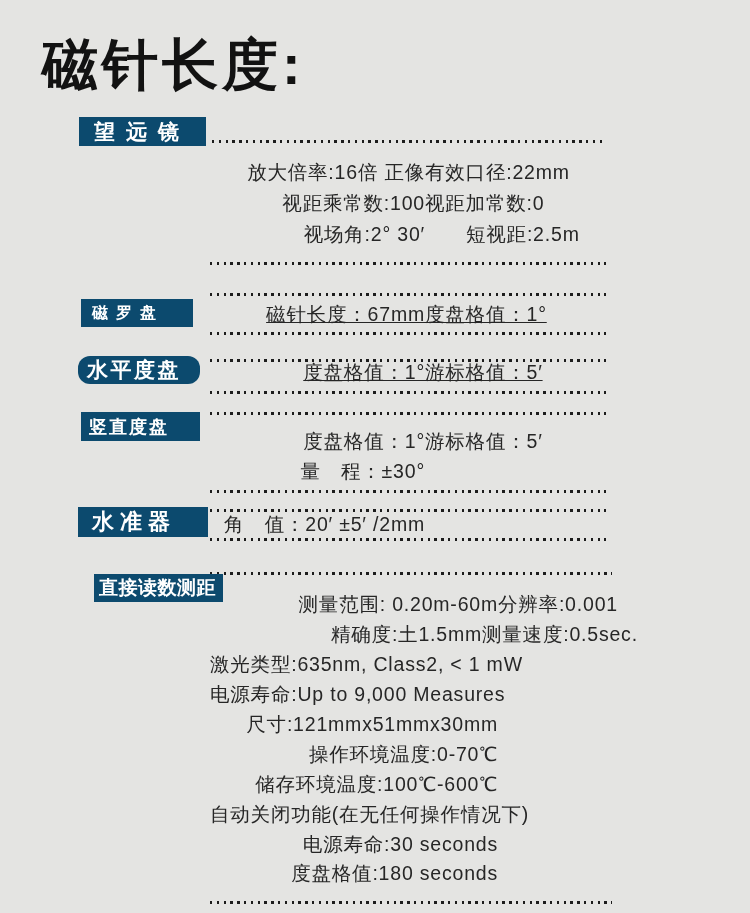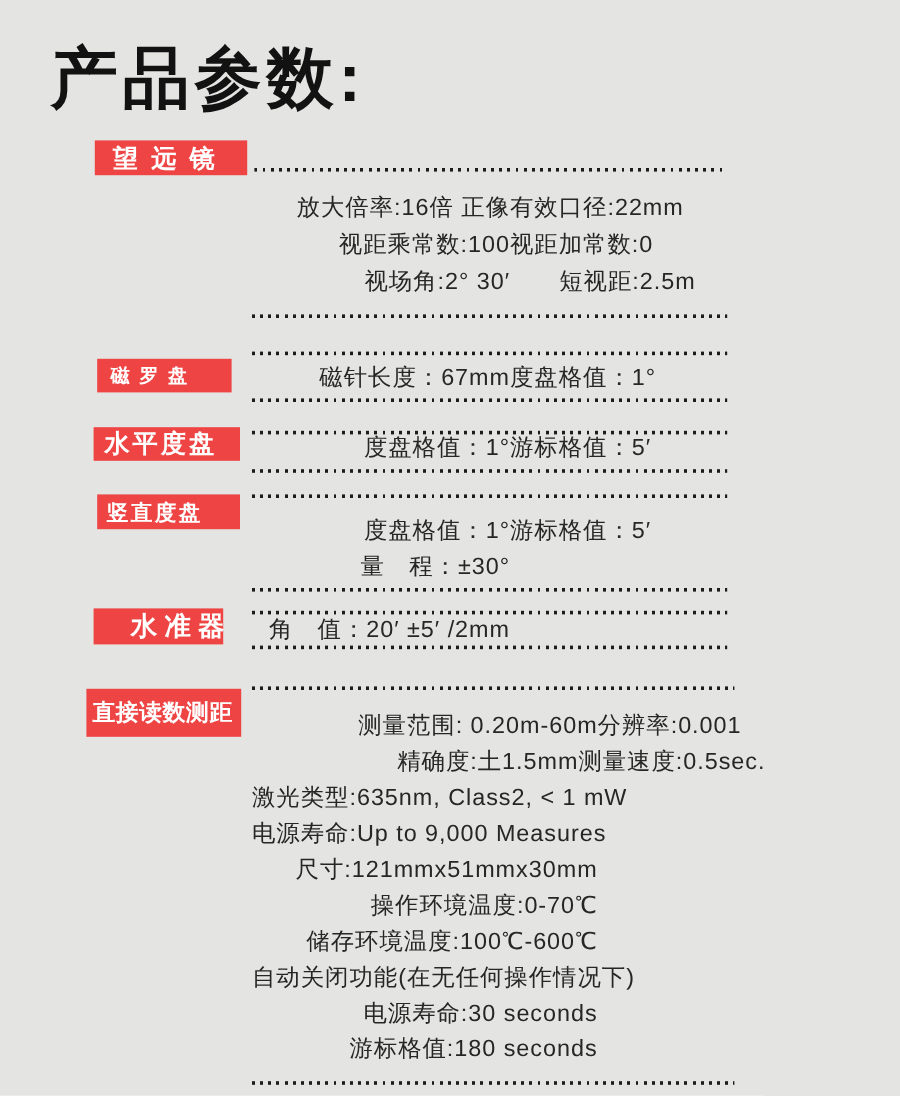--- a/index.html
+++ b/index.html
@@ -11,32 +11,32 @@
     font-family:"Liberation Sans", sans-serif;
     color:#232323;
   }
   .title{
     position:absolute;left:42px;top:28px;
     font-size:56px;font-weight:800;letter-spacing:4px;
     color:#121212;white-space:nowrap;
   }
   .label-box{
     position:absolute;
-    background:#ef4444;color:#ffffff;
+    background:#0c4a6e;color:#ffffff;
     font-weight:700;
     display:flex;align-items:center;
     white-space:nowrap;
     box-sizing:border-box;
   }
   .lb1{left:79px;top:117px;width:127px;height:29px;font-size:21px;letter-spacing:11px;padding-left:15px;}
   .lb2{left:81px;top:299px;width:112px;height:28px;font-size:16px;letter-spacing:8px;padding-left:11px;}
-  .lb3{left:78px;top:356px;width:122px;height:28px;font-size:21px;letter-spacing:2.5px;padding-left:9px;}
+  .lb3{left:78px;top:356px;width:122px;height:28px;font-size:21px;letter-spacing:2.5px;padding-left:9px;border-radius:12px;}
   .lb4{left:81px;top:412px;width:119px;height:29px;font-size:18px;letter-spacing:2px;padding-left:8px;}
-  .lb5{left:78px;top:507px;width:108px;height:30px;font-size:22px;letter-spacing:6px;padding-left:31px;}
-  .lb6{left:72px;top:574px;width:129px;height:40px;font-size:19px;letter-spacing:0.5px;padding-left:5px;}
+  .lb5{left:78px;top:507px;width:130px;height:30px;font-size:22px;letter-spacing:6px;padding-left:14px;}
+  .lb6{left:94px;top:574px;width:129px;height:28px;font-size:19px;letter-spacing:0.5px;padding-left:5px;}
   .dotline{
     position:absolute;height:3px;
     background-image:repeating-linear-gradient(to right,#1c1c1c 0 2.4px,transparent 2.4px 6.8px);
   }
   .dl-a{left:212px;top:140px;width:393px;}
   .dl-b{left:210px;top:262px;width:396px;}
   .dl-c{left:210px;top:293px;width:396px;}
   .dl-d{left:210px;top:332px;width:396px;}
   .dl-e{left:210px;top:359px;width:396px;}
   .dl-f{left:210px;top:391px;width:396px;}
@@ -52,36 +52,36 @@
   .r3{top:358px;}
   .r4{top:426px;}
   .r5{top:510px;}
   .r6{top:590px;}
   .spec-row{
     display:flex;align-items:center;
     height:31px;
     font-size:19.5px;letter-spacing:0.8px;
     color:#262626;white-space:nowrap;
   }
-  .r2 .spec-row,.r3 .spec-row{height:28px;}
+  .r2 .spec-row,.r3 .spec-row{height:28px;text-decoration:underline;}
   .r4 .spec-row{height:30px;}
   .r5 .spec-row{height:28px;}
   .r6 .spec-row{height:29.9px;}
   .cl{display:inline-block;width:215px;flex:0 0 auto;}
   .w288{width:288px;}
   .w272{width:272px;}
   .pl41{padding-left:41px;}
   .cr{flex:0 0 auto;}
 </style>
 </head>
 <body>
 
 <div class="page">
 
-  <div class="title">产品参数:</div>
+  <div class="title">磁针长度:</div>
 
   <div class="label-box lb1">望远镜</div>
   <div class="dotline dl-a"></div>
   <div class="rows r1">
     <div class="spec-row">
       <span class="cl">放大倍率:16倍 正像</span>
       <span class="cr">有效口径:22mm</span>
     </div>
     <div class="spec-row">
       <span class="cl">视距乘常数:100</span>
@@ -171,19 +171,19 @@
     </div>
     <div class="spec-row">
       <span class="cl w288">自动关闭功能(在无任何操作情况下)</span>
       <span class="cr"></span>
     </div>
     <div class="spec-row">
       <span class="cl w288">电源寿命:30 seconds</span>
       <span class="cr"></span>
     </div>
     <div class="spec-row">
-      <span class="cl w288">游标格值:180 seconds</span>
+      <span class="cl w288">度盘格值:180 seconds</span>
       <span class="cr"></span>
     </div>
   </div>
   <div class="dotline dl-l"></div>
 
 </div>
 
 </body></html>

